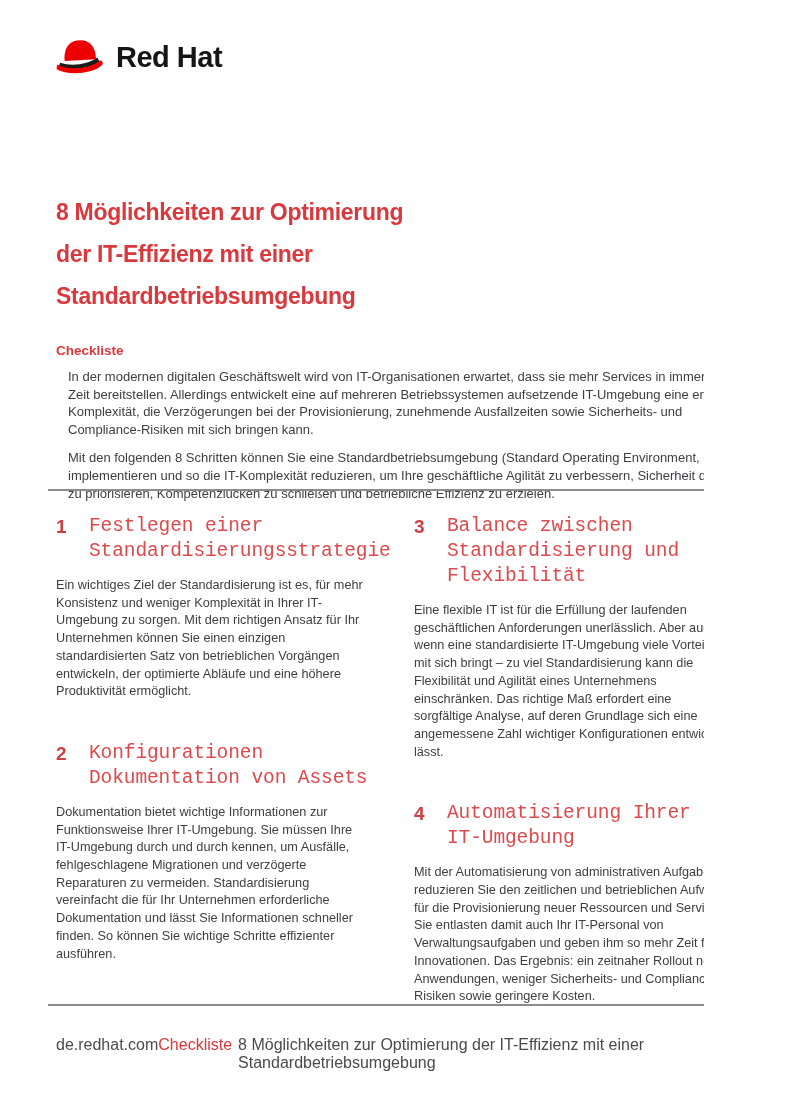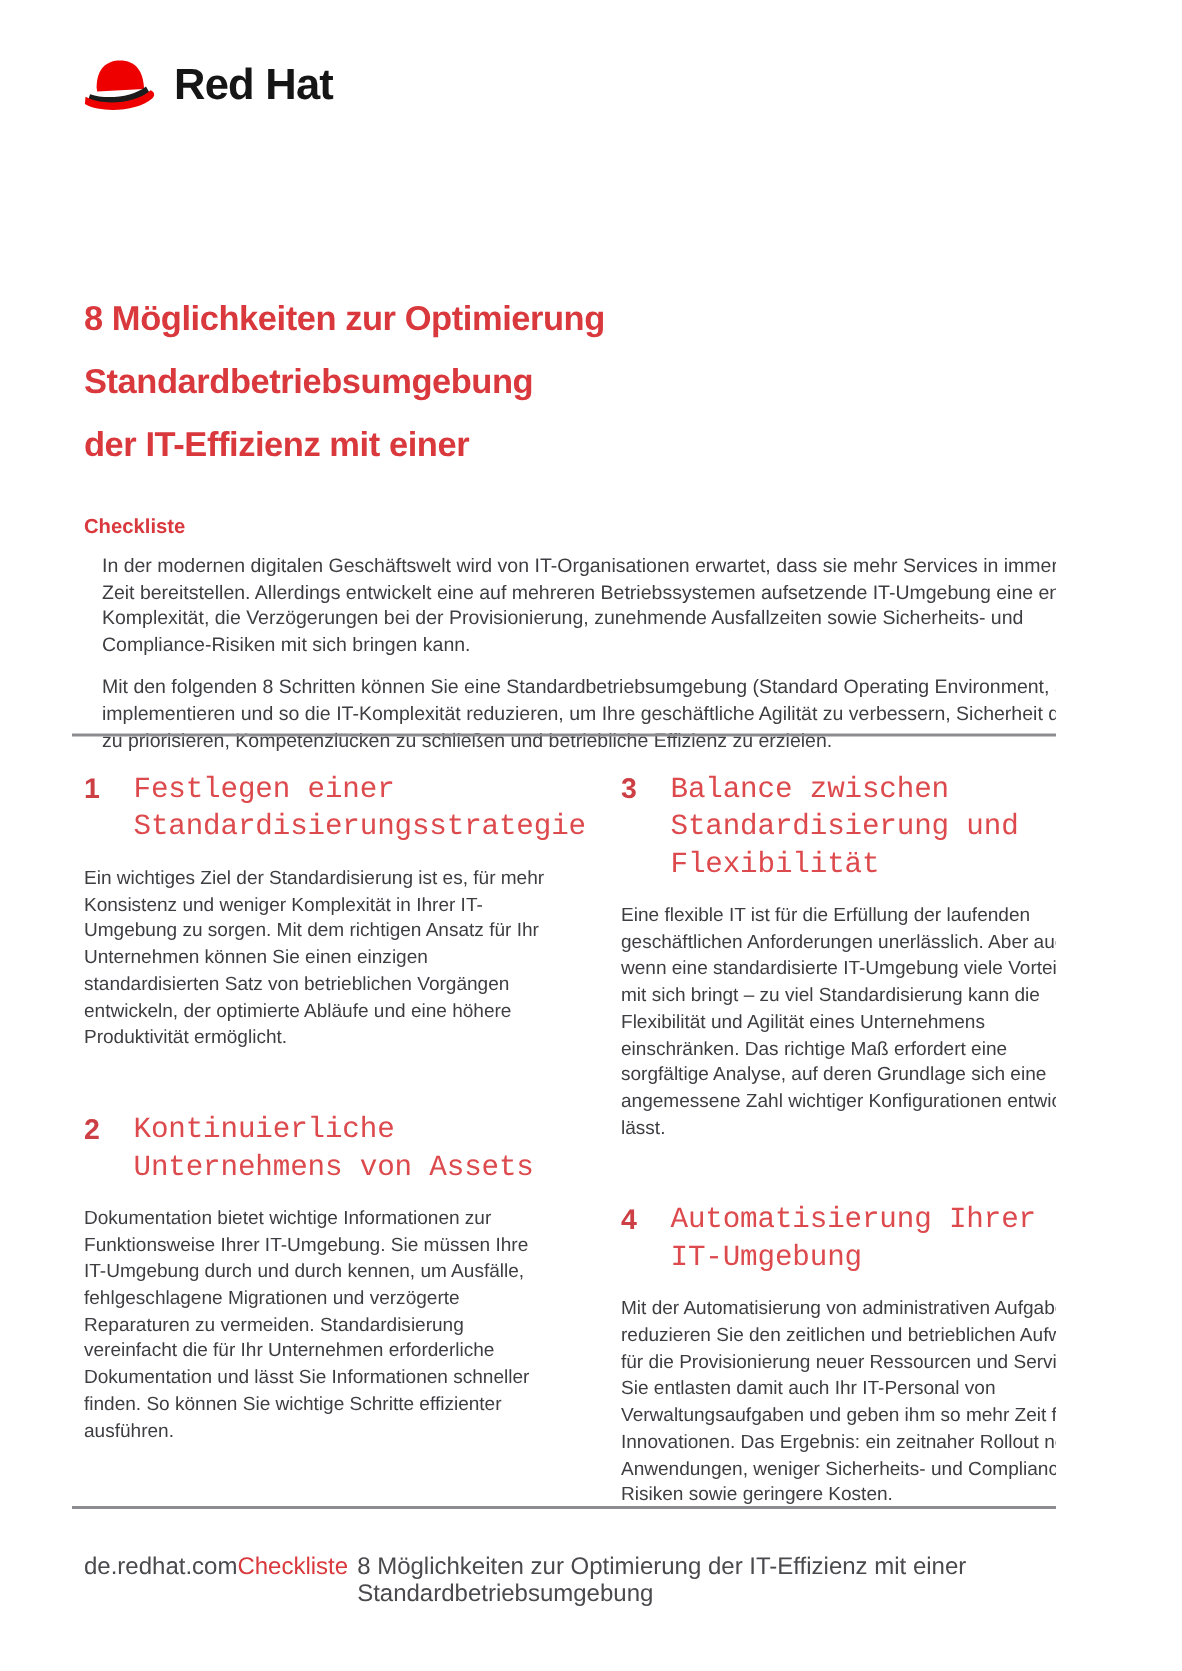--- a/index.html
+++ b/index.html
@@ -143,22 +143,22 @@
         <path d="M12 25 C12 10 20 4 30 4 C42 4 48 12 48.5 26 L12.5 28 Z" fill="#ee0000"></path>
         <path d="M7 30 C20 34.5 40 32 50 24 L52.5 28.5 C42 37 18 39.5 5.5 34.5 Z" fill="#1c1c1c"></path>
         <path d="M3.5 32 C17 39.5 43 37 53.5 27 C56.5 28 57.5 31 54.5 33.5 C44 43 16 45 3 37.5 Z" fill="#ee0000"></path>
       </svg>
     </span>
     <span class="wordmark">Red Hat</span>
   </div>
 
   <h1 class="doc-title">
     <div>8 Möglichkeiten zur Optimierung</div>
+    <div>der IT-Effizienz mit einer</div>
     <div>Standardbetriebsumgebung</div>
-    <div>der IT-Effizienz mit einer</div>
   </h1>
 
   <div class="eyebrow">Checkliste</div>
 
   <div class="intro">
     <p>In der modernen digitalen Geschäftswelt wird von IT-Organisationen erwartet, dass sie mehr Services in immer kürzerer Zeit bereitstellen. Allerdings entwickelt eine auf mehreren Betriebssystemen aufsetzende IT-Umgebung eine enorme Komplexität, die Verzögerungen bei der Provisionierung, zunehmende Ausfallzeiten sowie Sicherheits- und Compliance-Risiken mit sich bringen kann.</p>
     <p>Mit den folgenden 8 Schritten können Sie eine Standardbetriebsumgebung (Standard Operating Environment, SOE) implementieren und so die IT-Komplexität reduzieren, um Ihre geschäftliche Agilität zu verbessern, Sicherheit deutlich zu priorisieren, Kompetenzlücken zu schließen und betriebliche Effizienz zu erzielen.</p>
   </div>
 
   <hr class="rule rule-top">
@@ -170,21 +170,21 @@
         <div class="section-head">
           <span class="section-num">1</span>
           <h2 class="section-title">Festlegen einer Standardisierungsstrategie</h2>
         </div>
         <p class="section-body">Ein wichtiges Ziel der Standardisierung ist es, für mehr Konsistenz und weniger Komplexität in Ihrer IT-Umgebung zu sorgen. Mit dem richtigen Ansatz für Ihr Unternehmen können Sie einen einzigen standardisierten Satz von betrieblichen Vorgängen entwickeln, der optimierte Abläufe und eine höhere Produktivität ermöglicht.</p>
       </div>
 
       <div class="section">
         <div class="section-head">
           <span class="section-num">2</span>
-          <h2 class="section-title">Kontinuierliche Unternehmens von Assets</h2>
+          <h2 class="section-title">Konfigurationen Dokumentation von Assets</h2>
         </div>
         <p class="section-body">Dokumentation bietet wichtige Informationen zur Funktionsweise Ihrer IT-Umgebung. Sie müssen Ihre IT-Umgebung durch und durch kennen, um Ausfälle, fehlgeschlagene Migrationen und verzögerte Reparaturen zu vermeiden. Standardisierung vereinfacht die für Ihr Unternehmen erforderliche Dokumentation und lässt Sie Informationen schneller finden. So können Sie wichtige Schritte effizienter ausführen.</p>
       </div>
     </div>
 
     <div class="col">
       <div class="section">
         <div class="section-head">
           <span class="section-num">3</span>
           <h2 class="section-title">Balance zwischen Standardisierung und Flexibilität</h2>

